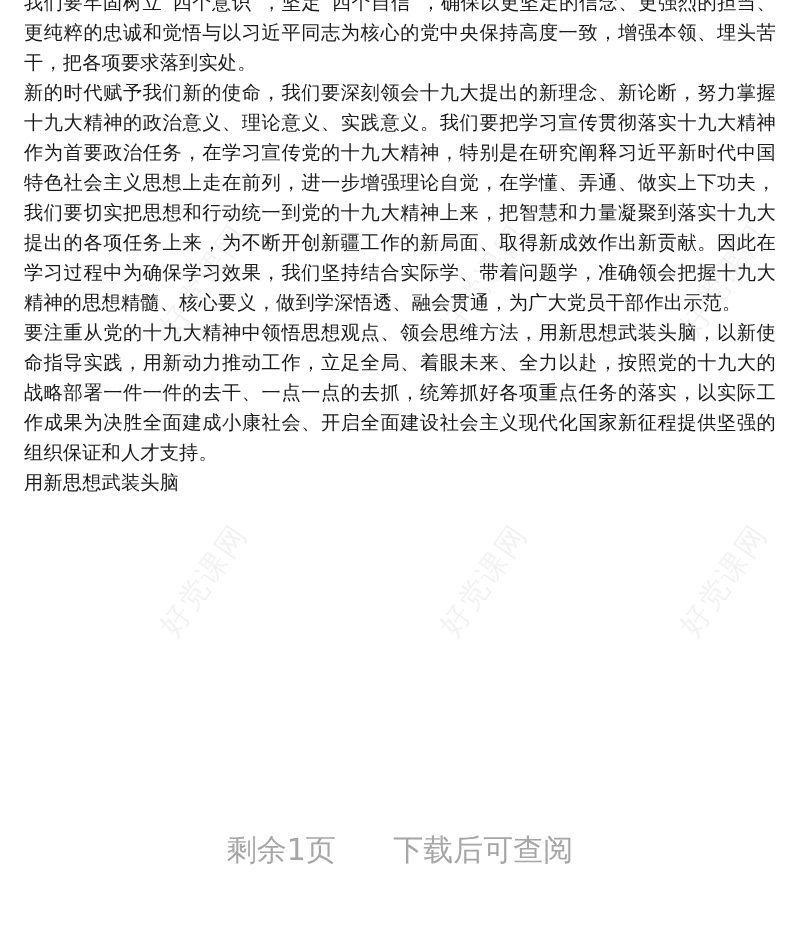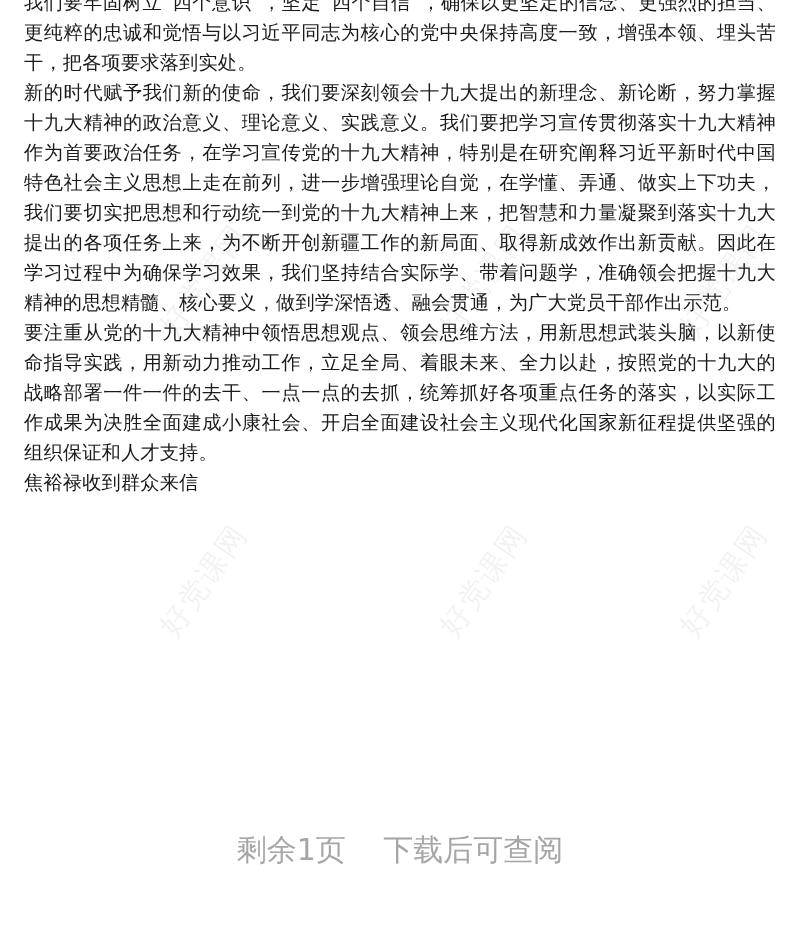--- a/index.html
+++ b/index.html
@@ -8,30 +8,30 @@
     .page { position: absolute; left: 0; top: -12px; width: 800px; }
     .para { margin: 0; padding: 0 24px 0 24px; color: #1a1a1a;
             font-size: 19.2px; line-height: 30px; letter-spacing: 0.2px;
             text-align: justify; word-break: break-all; }
     .watermark-layer { position: absolute; inset: 0; pointer-events: none; overflow: hidden; }
     .wm { position: absolute; color: rgba(0,0,0,0.05); font-size: 30px;
           transform: rotate(-55deg); white-space: nowrap; letter-spacing: 2px; }
     .footer-note { position: absolute; left: 0; top: 830px; width: 800px;
                    text-align: center; color: #a6a6a6; font-size: 30px;
                    font-family: "DejaVu Sans", "Liberation Sans", sans-serif; }
-    .footer-note span { margin: 0 14px; }
+    .footer-note span { margin: 0 24px; }
   </style>
 </head>
 <body>
 
 <div class="page">
   <p class="para">我们要牢固树立“四个意识”，坚定“四个自信”，确保以更坚定的信念、更强烈的担当、更纯粹的忠诚和觉悟与以习近平同志为核心的党中央保持高度一致，增强本领、埋头苦干，把各项要求落到实处。</p>
   <p class="para">新的时代赋予我们新的使命，我们要深刻领会十九大提出的新理念、新论断，努力掌握十九大精神的政治意义、理论意义、实践意义。我们要把学习宣传贯彻落实十九大精神作为首要政治任务，在学习宣传党的十九大精神，特别是在研究阐释习近平新时代中国特色社会主义思想上走在前列，进一步增强理论自觉，在学懂、弄通、做实上下功夫，我们要切实把思想和行动统一到党的十九大精神上来，把智慧和力量凝聚到落实十九大提出的各项任务上来，为不断开创新疆工作的新局面、取得新成效作出新贡献。因此在学习过程中为确保学习效果，我们坚持结合实际学、带着问题学，准确领会把握十九大精神的思想精髓、核心要义，做到学深悟透、融会贯通，为广大党员干部作出示范。</p>
   <p class="para">要注重从党的十九大精神中领悟思想观点、领会思维方法，用新思想武装头脑，以新使命指导实践，用新动力推动工作，立足全局、着眼未来、全力以赴，按照党的十九大的战略部署一件一件的去干、一点一点的去抓，统筹抓好各项重点任务的落实，以实际工作成果为决胜全面建成小康社会、开启全面建设社会主义现代化国家新征程提供坚强的组织保证和人才支持。</p>
-  <p class="para">焦裕禄收到群众来信</p>
+  <p class="para">用新思想武装头脑</p>
 </div>
 
 <div class="watermark-layer">
   <div class="wm" style="left:140px; top:260px;">好党课网</div>
   <div class="wm" style="left:420px; top:260px;">好党课网</div>
   <div class="wm" style="left:660px; top:260px;">好党课网</div>
   <div class="wm" style="left:140px; top:560px;">好党课网</div>
   <div class="wm" style="left:420px; top:560px;">好党课网</div>
   <div class="wm" style="left:660px; top:560px;">好党课网</div>
 </div>

